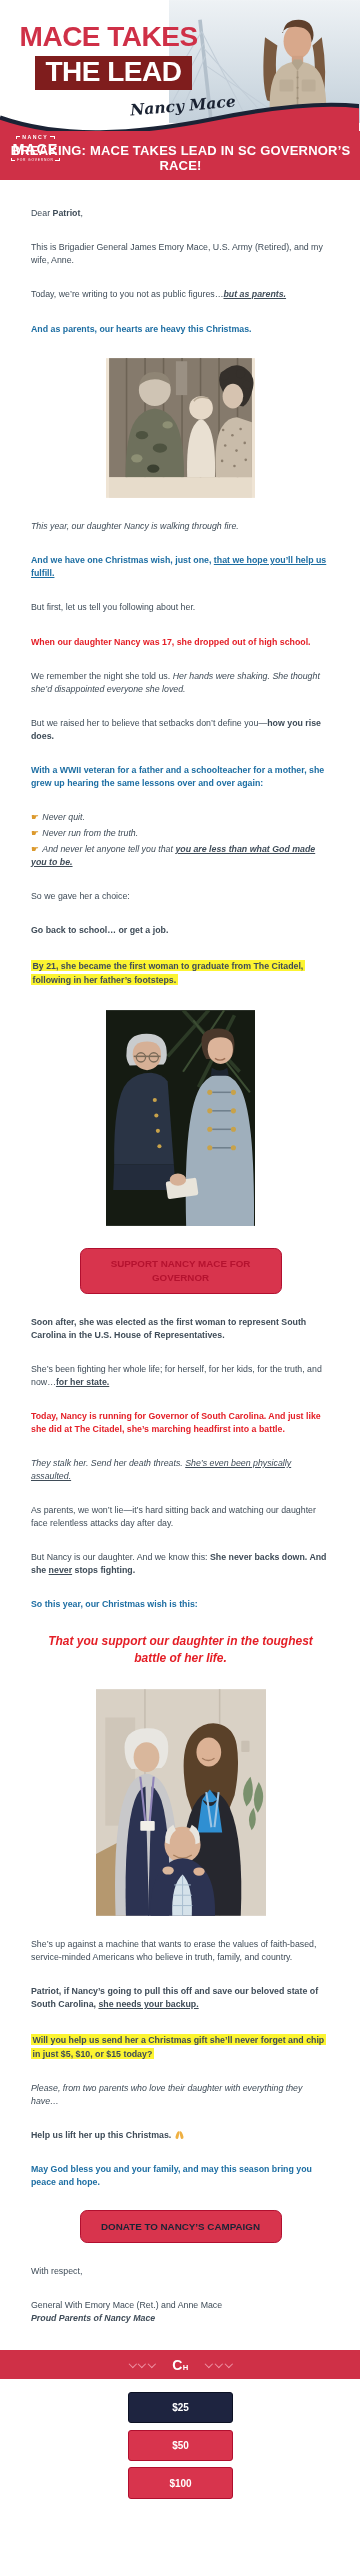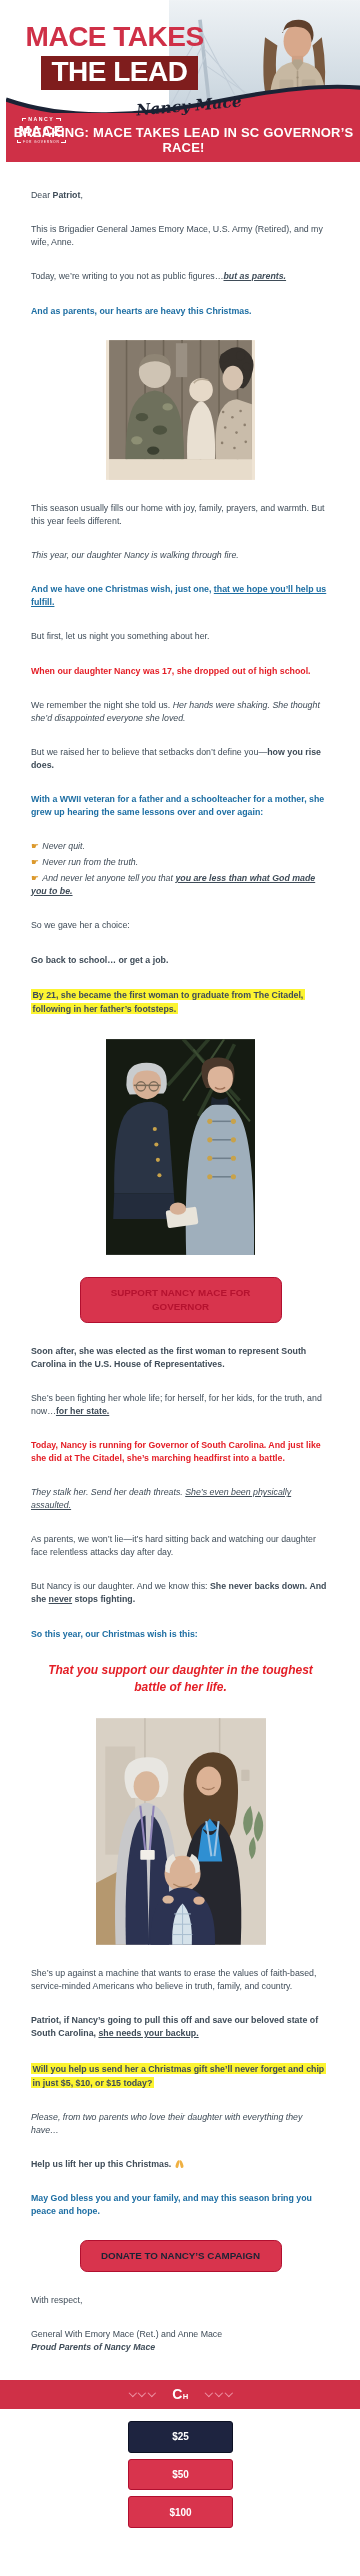--- a/index.html
+++ b/index.html
@@ -1,20 +1,20 @@
 <!DOCTYPE html>
 <html style="font-size:8.2px"><head>
 <meta charset="utf-8">
 <style>
   html,body{margin:0;padding:0;background:#ffffff;}
   body{font-family:"Liberation Sans",sans-serif;color:#3f4c58;}
   .page{width:361px;margin:0 auto;background:#fff;overflow:hidden;}
 
   
-  .header{position:relative;height:162px;background:#fff;overflow:hidden;margin-left:6px;}
+  .header{position:relative;height:180px;background:#fff;overflow:hidden;}
   .header-photo{position:absolute;top:0;right:0;width:192px;height:123px;}
   .headline{position:absolute;left:19.6px;top:23px;z-index:3;}
   .headline-1{font-size:28px;font-weight:800;letter-spacing:-0.5px;color:#cf3047;line-height:1;}
   .headline-2{display:inline-block;margin:5.2px 0 0 15.5px;padding:2.1px 10.3px 4.1px;background:#7f1d1d;color:#fff;
               font-size:28px;font-weight:800;letter-spacing:-0.5px;line-height:1;}
   .signature{position:absolute;left:130px;top:96px;z-index:3;font-family:"DejaVu Serif",serif;
              font-style:italic;font-weight:bold;font-size:15.5px;color:#1a2232;transform:rotate(-5deg);}
   .curve{position:absolute;left:0;right:0;bottom:45px;height:38px;z-index:1;}
   .band{position:absolute;left:0;right:0;bottom:0;height:49px;background:#cf3047;z-index:2;}
   .logo{position:absolute;left:9.3px;bottom:18.5px;z-index:4;color:#fff;text-align:center;width:52px;line-height:1;}
@@ -180,24 +180,23 @@
             <circle cx="254" cy="180" r="2.5"></circle>
             <circle cx="270" cy="165" r="2.5"></circle>
           <circle cx="226" cy="200" r="2.5"></circle>
             <circle cx="250" cy="210" r="2.5"></circle>
             <circle cx="272" cy="198" r="2.5"></circle>
         </g>
         <rect x="6" y="232" width="278" height="40" fill="#e7dccb"></rect>
       </svg>
     </figure>
 
-    <p class="para"><span>This season usually fills our home with joy, family, prayers, and warmth. But this year feels different.</span></p>
     <p class="para i"><span>This year, our daughter Nancy is walking through fire.</span></p>
     <p class="para blue b"><span>And we have one Christmas wish, just one, </span><span class="u">that we hope you’ll help us fulfill.</span></p>
-    <p class="para"><span>But first, let us night you something about her.</span></p>
+    <p class="para"><span>But first, let us tell you following about her.</span></p>
     <p class="para red b"><span>When our daughter Nancy was 17, she dropped out of high school.</span></p>
     <p class="para"><span>We remember the night she told us. </span><span class="i">Her hands were shaking. She thought she’d disappointed everyone she loved.</span></p>
     <p class="para"><span>But we raised her to believe that setbacks don’t define you—</span><span class="b">how you rise does.</span></p>
     <p class="para blue b"><span>With a WWII veteran for a father and a schoolteacher for a mother, she grew up hearing the same lessons over and over again:</span></p>
     <p class="para i"><span class="finger">☛ </span><span>Never quit.</span></p>
     <p class="para i tight"><span class="finger">☛ </span><span>Never run from the truth.</span></p>
     <p class="para i tight"><span class="finger">☛ </span><span>And never let anyone tell you that </span><span class="b u">you are less than what God made you to be.</span></p>
     <p class="para"><span>So we gave her a choice:</span></p>
     <p class="para b"><span>Go back to school… or get a job.</span></p>
     <p class="para b hl-para"><span class="hl">By 21, she became the first woman to graduate from The Citadel, following in her father’s footsteps.</span></p>

